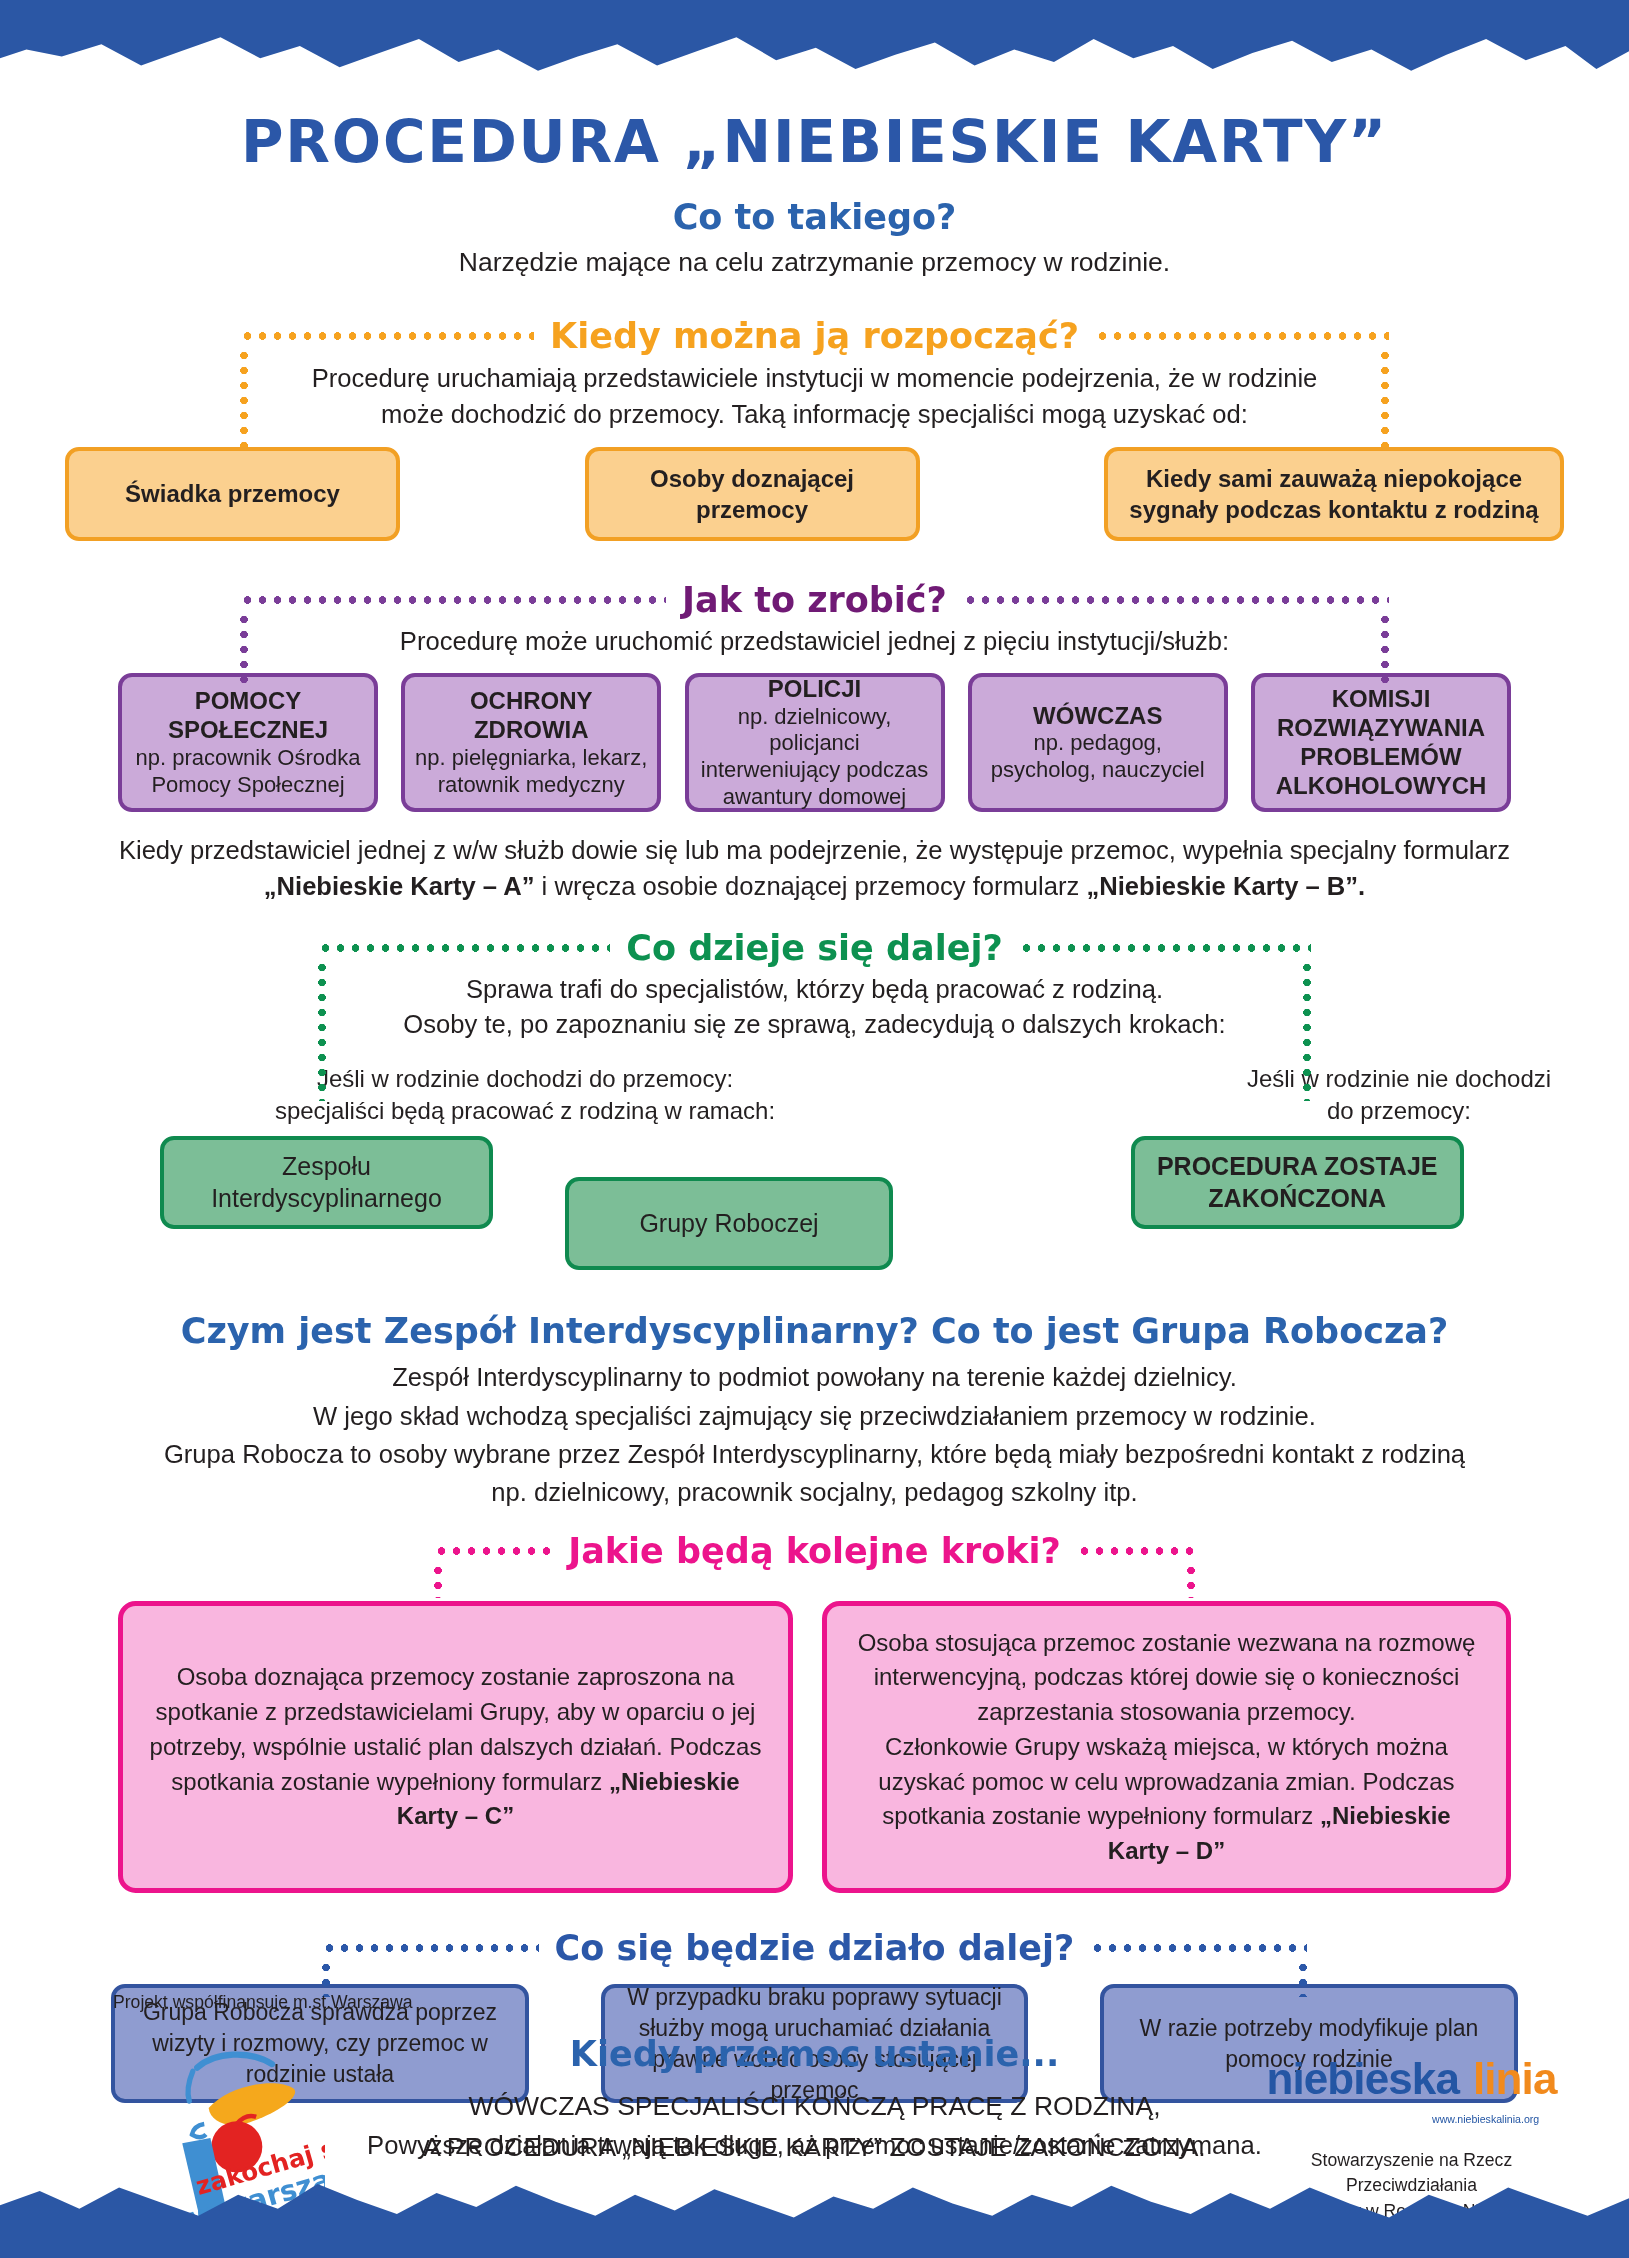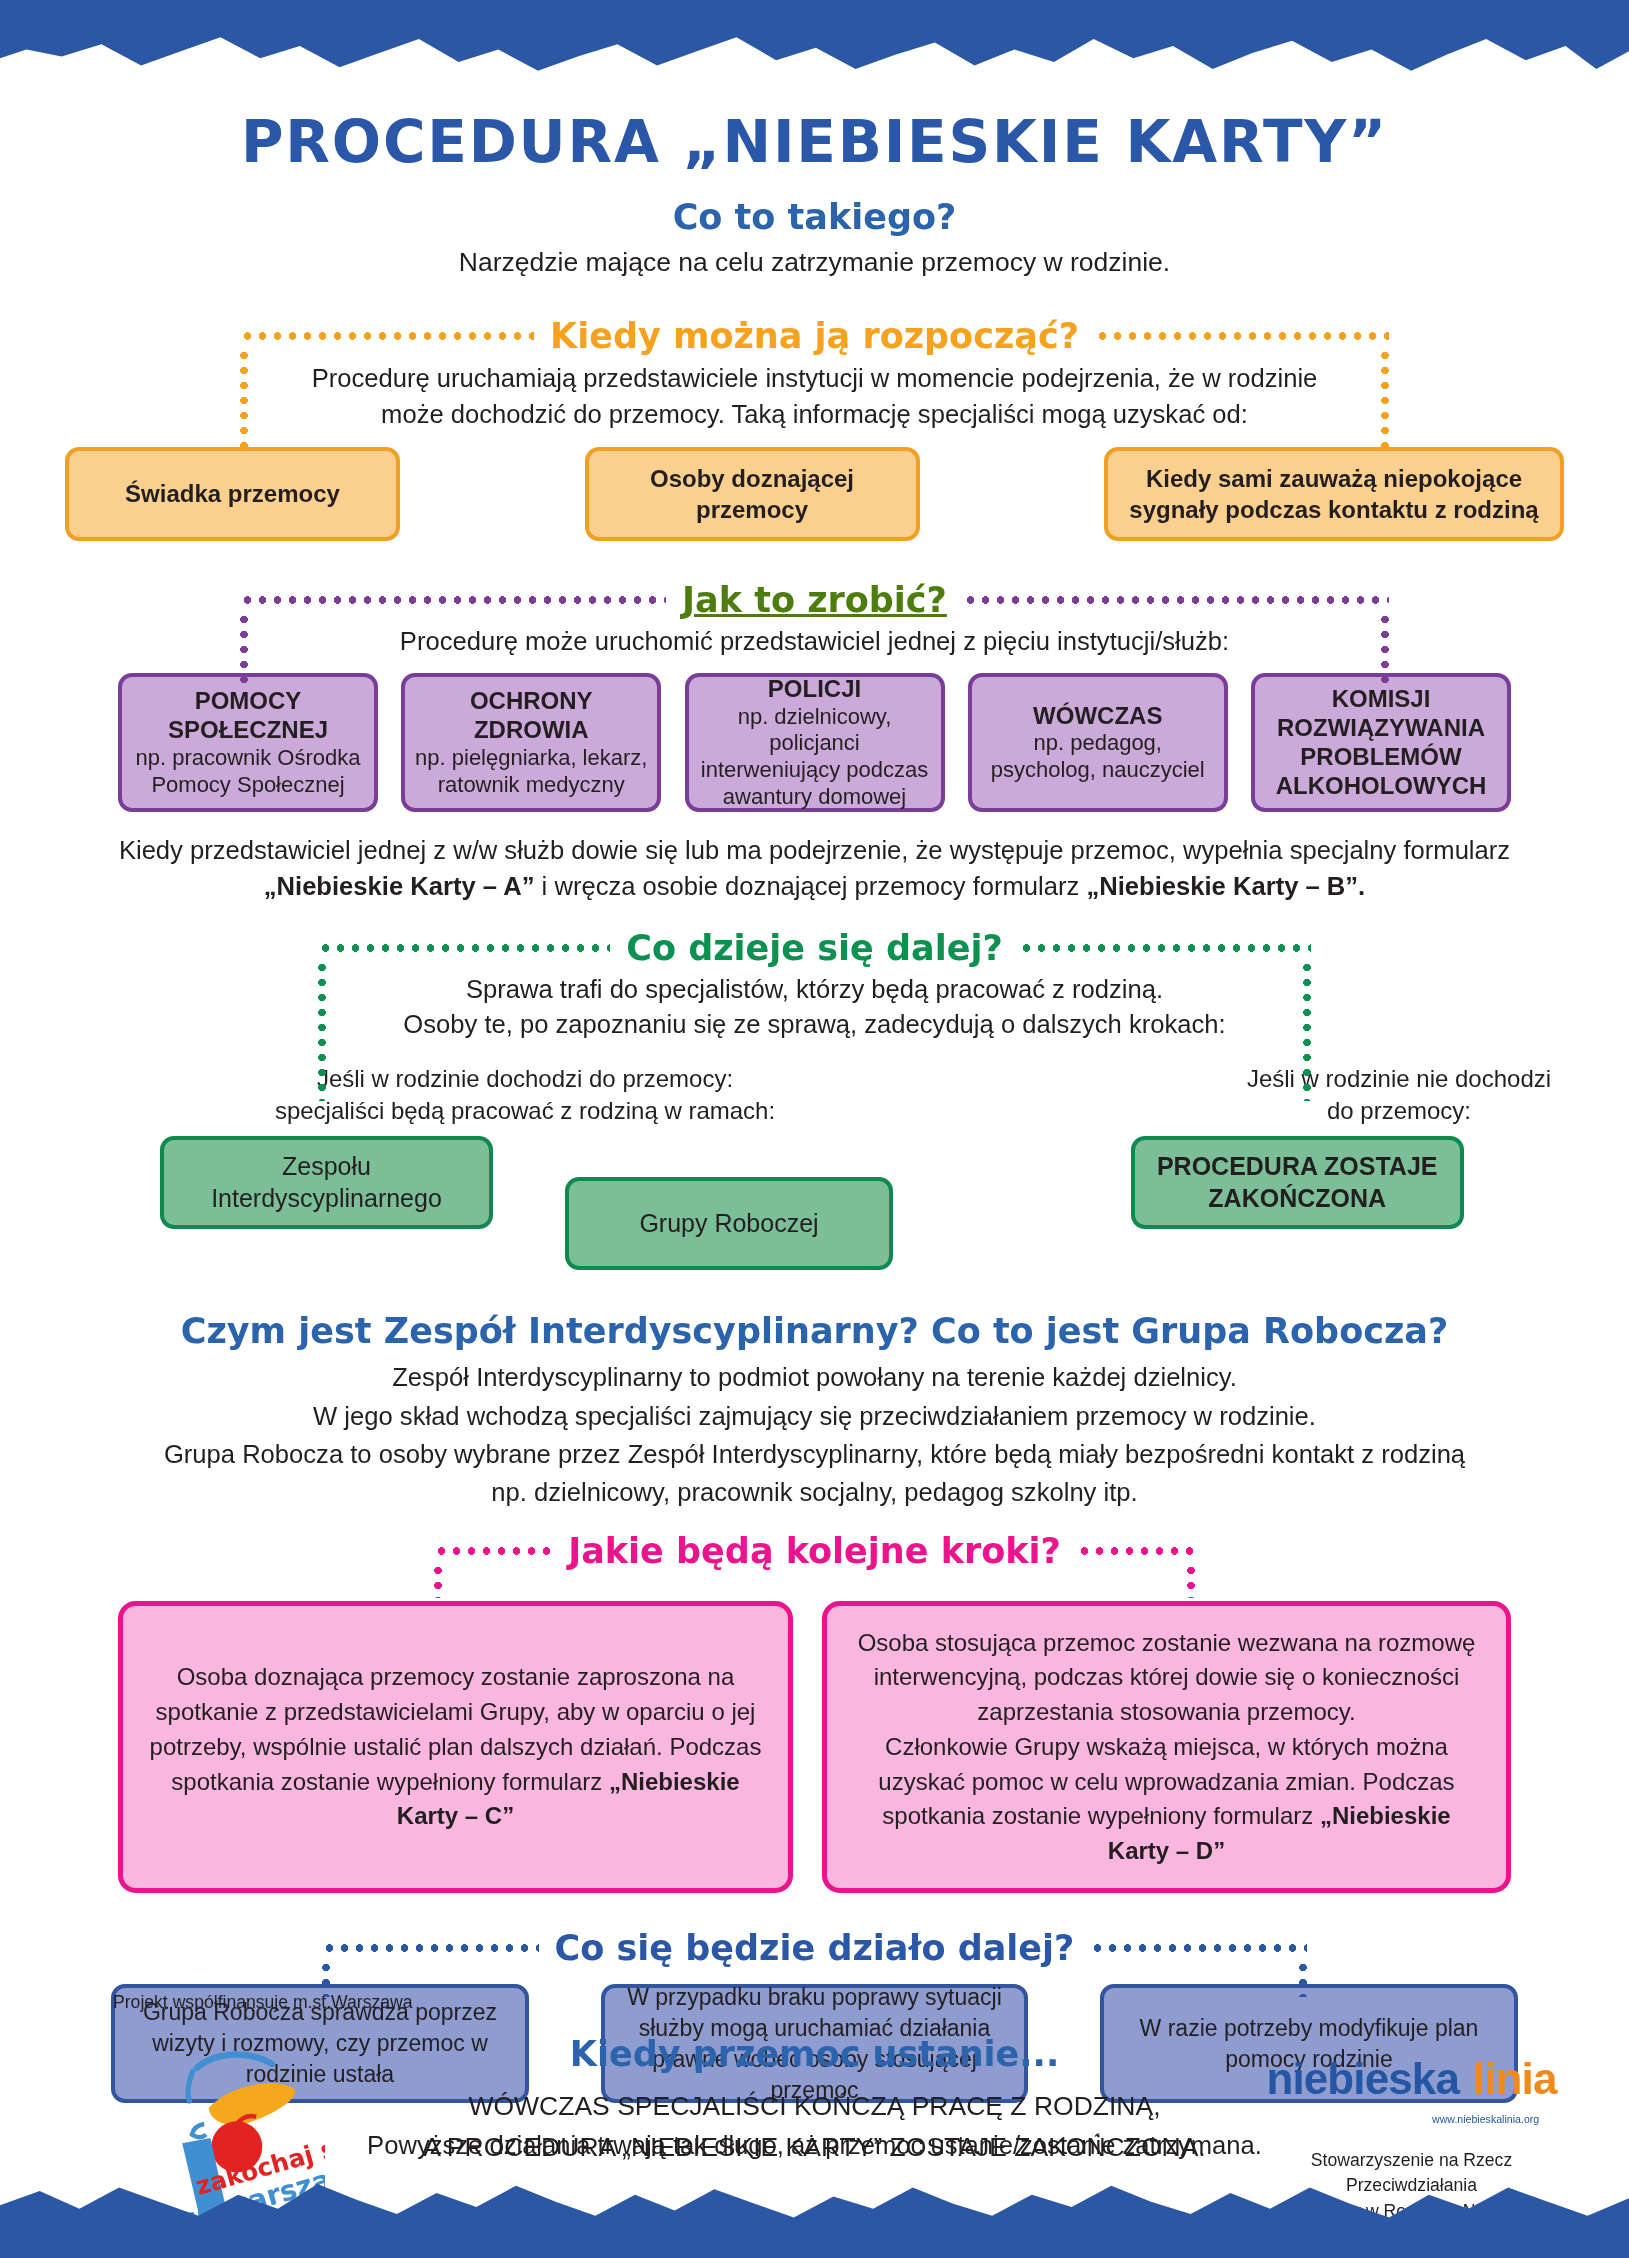--- a/index.html
+++ b/index.html
@@ -36,21 +36,21 @@
     flex:1; height:8px;
     background-image:radial-gradient(circle closest-side, var(--c) 92%, transparent 100%);
     background-size:15px 8px; background-repeat:repeat-x; background-position:0 50%;
   }
   .dots-v {
     position:absolute; top:32px; width:8px;
     background-image:radial-gradient(circle closest-side, var(--c) 92%, transparent 100%);
     background-size:8px 15px; background-repeat:repeat-y;
   }
   .c-orange { --c:#f6a21f; } .c-orange .sec-h { color:#f6a21f; }
-  .c-purple { --c:#7a3d98; } .c-purple .sec-h { color:#4d7c0f;text-decoration:underline; }
+  .c-purple { --c:#7a3d98; } .c-purple .sec-h { color:#701a75; }
   .c-green  { --c:#0d9150; } .c-green  .sec-h { color:#0d9150; }
   .c-pink   { --c:#ec148c; } .c-pink   .sec-h { color:#ec148c; }
   .c-blue   { --c:#2b57a8; } .c-blue   .sec-h { color:#2b57a8; }
 
   .row { display:flex; justify-content:space-between; box-sizing:border-box; }
   .box {
     box-sizing:border-box; border-radius:14px;
     display:flex; flex-direction:column; align-items:center; justify-content:center;
     text-align:center;
   }

